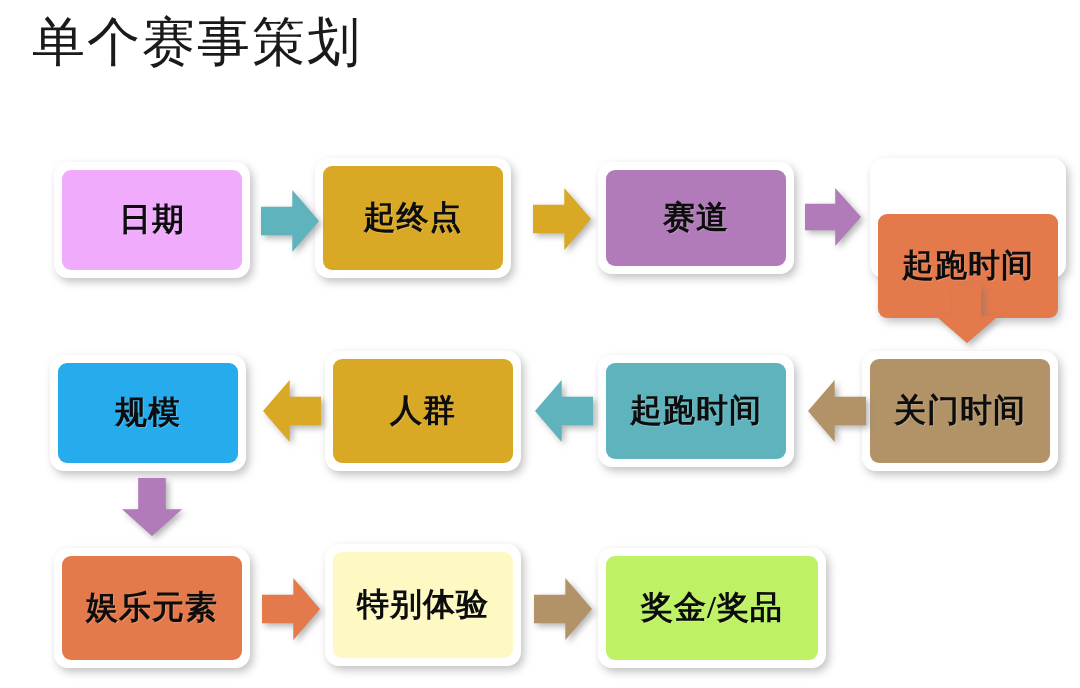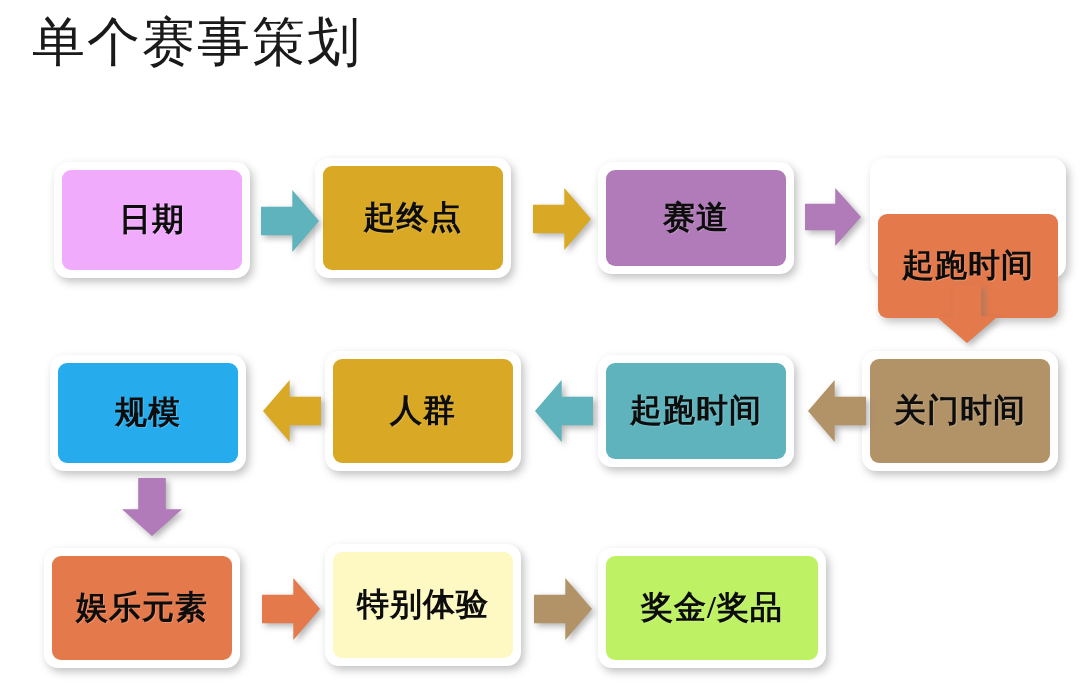--- a/index.html
+++ b/index.html
@@ -109,21 +109,21 @@
       <div class="node" style="left: 598px; top: 355px; width: 196px; height: 112px;">
         <div class="node-inner" style="background: rgb(95, 179, 188);">
           <span class="node-label">起跑时间</span>
         </div>
       </div>
       <div class="node" style="left: 862px; top: 351px; width: 196px; height: 120px;">
         <div class="node-inner" style="background: rgb(178, 147, 104);">
           <span class="node-label">关门时间</span>
         </div>
       </div>
-      <div class="node" style="left: 44px; top: 548px; width: 196px; height: 120px;">
+      <div class="node" style="left: 54px; top: 548px; width: 196px; height: 120px;">
         <div class="node-inner" style="background: rgb(228, 121, 75);">
           <span class="node-label">娱乐元素</span>
         </div>
       </div>
       <div class="node" style="left: 325px; top: 544px; width: 196px; height: 122px;">
         <div class="node-inner" style="background: #fef9c3;">
           <span class="node-label">特别体验</span>
         </div>
       </div>
       <div class="node" style="left: 598px; top: 548px; width: 228px; height: 120px;">

